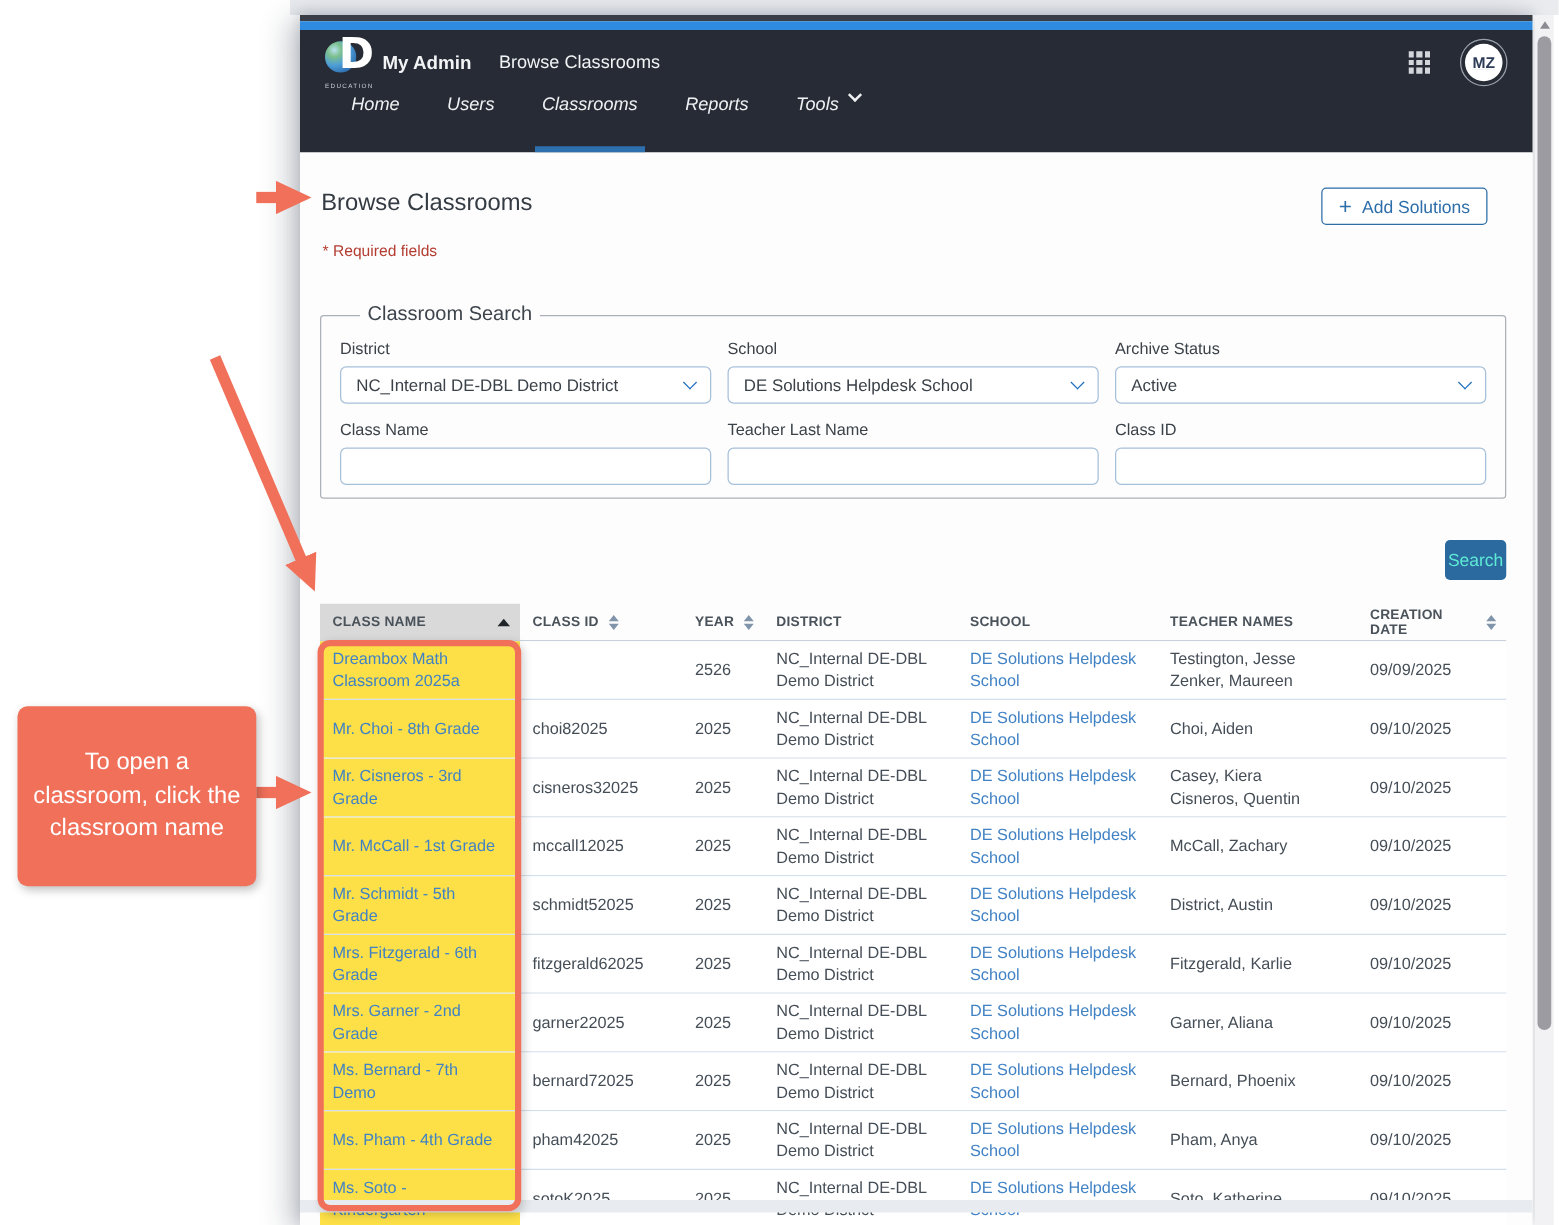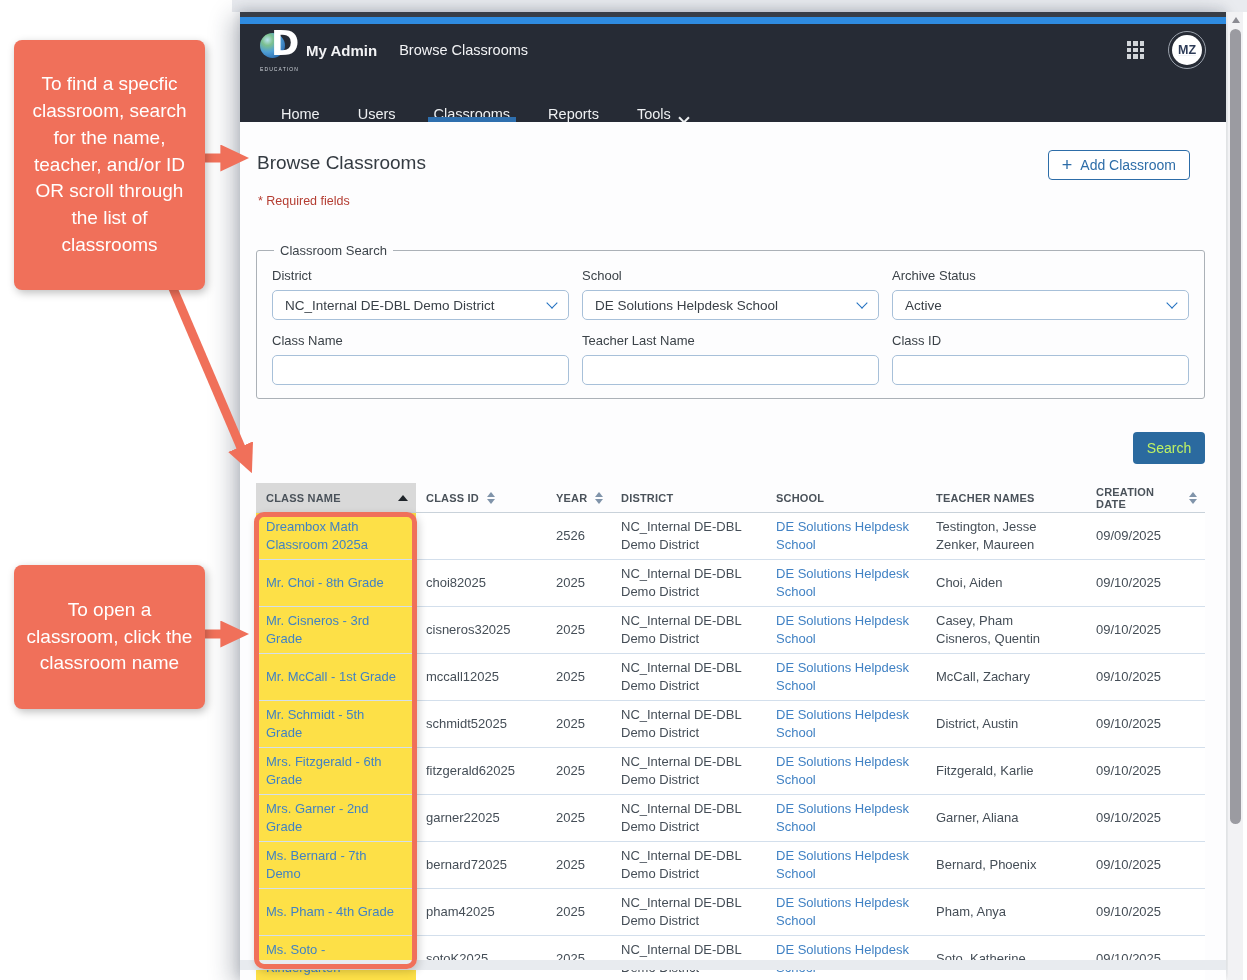--- a/index.html
+++ b/index.html
@@ -52,21 +52,21 @@
   }
   .avatar-inner {
     width:30px; height:30px; border-radius:50%; background:#fff;
     display:flex; align-items:center; justify-content:center;
     font-size:12.5px; font-weight:700; color:#2e3c58;
   }
   .navbar {
     height:46px; background:#262b35; display:flex; align-items:stretch;
     padding:0 0 0 37px; color:#eef0f2; font-size:14.5px;
   }
-  .nav-item { position:relative; display:flex; align-items:flex-end; margin-right:30px; cursor:pointer; padding:0 4px; }
+  .nav-item { position:relative; display:flex; align-items:flex-start; margin-right:30px; cursor:pointer; padding:0 4px;font-style:italic; }
   .nav-item.active::after {
     content:""; position:absolute; left:-2px; right:-2px; bottom:0; height:5px; background:#2e6fae;
   }
   .nav-chevron {
     width:8px; height:8px; border-right:2px solid #eef0f2; border-bottom:2px solid #eef0f2;
     transform:rotate(45deg); margin-left:9px; margin-top:-4px;
   }
 
   
   .app-content { position:absolute; top:110px; left:0; right:0; bottom:10px; background:#fdfdfe; }
@@ -80,40 +80,40 @@
     color:#2d6da8; font-size:14px; display:flex; align-items:center; gap:8px; cursor:pointer;
     font-family:"Liberation Sans", sans-serif;
   }
   .plus-icon { font-size:18px; font-weight:400; line-height:1; margin-top:-1px; }
 
   fieldset.search-panel {
     position:absolute; left:16px; top:121px; width:947px; height:156px;
     border:1px solid #abb1b7; border-radius:3px; padding:10px 15px 16px;
     background:transparent;
   }
-  fieldset.search-panel legend { font-size:13px; color:#3d444b; padding:0 6px; margin-left:2px; }
+  fieldset.search-panel legend { font-size:16px; color:#3d444b; padding:0 6px; margin-left:16px; }
   .field-grid { display:grid; grid-template-columns:repeat(3,297px); column-gap:13px; row-gap:13px; }
   .field label { display:block; font-size:13px; color:#3b4248; margin-bottom:7px; }
   .select-box {
     height:30px; border:1px solid #a7c0d9; border-radius:5px; background:#fff;
     display:flex; align-items:center; justify-content:space-between; padding:0 12px;
     font-size:13.5px; color:#3a4148; cursor:pointer;
   }
   .chevron-blue {
     width:8px; height:8px; border-right:1.8px solid #2070c0; border-bottom:1.8px solid #2070c0;
     transform:rotate(45deg); margin-top:-4px; flex:0 0 auto;
   }
   input.txt {
     width:100%; height:30px; border:1px solid #a7c0d9; border-radius:5px; background:#fff;
     font-size:13.5px; color:#3a4148; padding:0 10px; font-family:"Liberation Sans", sans-serif;
   }
 
   .search-btn {
-    position:absolute; right:21px; top:310px; width:72px; height:32px;
-    background:#2b6a9f; color:#bef264; border:none; border-radius:4px; font-size:14px; cursor:pointer;
+    position:absolute; right:21px; top:310px; width:49px; height:32px;
+    background:#2b6a9f; color:#5eead4; border:none; border-radius:4px; font-size:14px; cursor:pointer;
     font-family:"Liberation Sans", sans-serif;
   }
 
   
   .table { position:absolute; left:16px; top:361px; width:949px; }
   .t-head, .t-row { display:grid; grid-template-columns:160px 130px 65px 155px 160px 160px 119px; }
   .t-head { height:30px; border-bottom:1px solid #c9d2da; }
   .th {
     display:flex; align-items:center; gap:8px; padding:0 8px 0 10px;
     font-size:11px; font-weight:700; color:#4a525a; letter-spacing:.2px;
@@ -209,21 +209,21 @@
       <div class="nav-item">
         <span>Tools</span>
         <span class="nav-chevron"></span>
       </div>
     </div>
 
     <div class="app-content">
       <h1 class="page-title">Browse Classrooms</h1>
       <button class="add-btn">
         <span class="plus-icon">+</span>
-        <span>Add Classroom</span>
+        <span>Add Solutions</span>
       </button>
       <div class="required-note">* Required fields</div>
 
       <fieldset class="search-panel">
         <legend>Classroom Search</legend>
         <div class="field-grid">
           <div class="field">
             <label>District</label>
             <div class="select-box">
               <span>NC_Internal DE-DBL Demo District</span>
@@ -336,21 +336,21 @@
     <div class="td name">
       <a class="cell-link">Mr. Cisneros - 3rd Grade</a>
     </div>
     <div class="td">cisneros32025</div>
     <div class="td">2025</div>
     <div class="td">NC_Internal DE-DBL Demo District</div>
     <div class="td">
       <a class="cell-link">DE Solutions Helpdesk School</a>
     </div>
     <div class="td teachers">
-                <div>Casey, Pham</div>
+                <div>Casey, Kiera</div>
                 <div>Cisneros, Quentin</div>
               </div>
     <div class="td">09/10/2025</div>
   </div>
 
   <div class="t-row">
     <div class="td name">
       <a class="cell-link">Mr. McCall - 1st Grade</a>
     </div>
     <div class="td">mccall12025</div>
@@ -471,23 +471,20 @@
     <defs>
       <marker id="ah" markerWidth="3.2" markerHeight="3" refX="0.4" refY="1.5" orient="auto">
         <path d="M0,0 L3.2,1.5 L0,3 Z" fill="#f0705a"></path>
       </marker>
     </defs>
     <line x1="205" y1="158" x2="224" y2="158" stroke="#f0705a" stroke-width="9" marker-end="url(#ah)"></line>
     <line x1="172" y1="286" x2="242" y2="450" stroke="#f0705a" stroke-width="9" marker-end="url(#ah)"></line>
     <line x1="205" y1="634" x2="224" y2="634" stroke="#f0705a" stroke-width="9" marker-end="url(#ah)"></line>
   </svg>
 
-  <div class="callout callout-1">
-    <span>To find a specfic classroom, search for the name, teacher, and/or ID OR scroll through the list of classrooms</span>
-  </div>
   <div class="callout callout-2">
     <span>To open a classroom, click the classroom name</span>
   </div>
   <div class="col-outline"></div>
 
   <div class="scrollbar">
     <div class="sb-up"></div>
     <div class="sb-thumb"></div>
   </div>
 </div>

